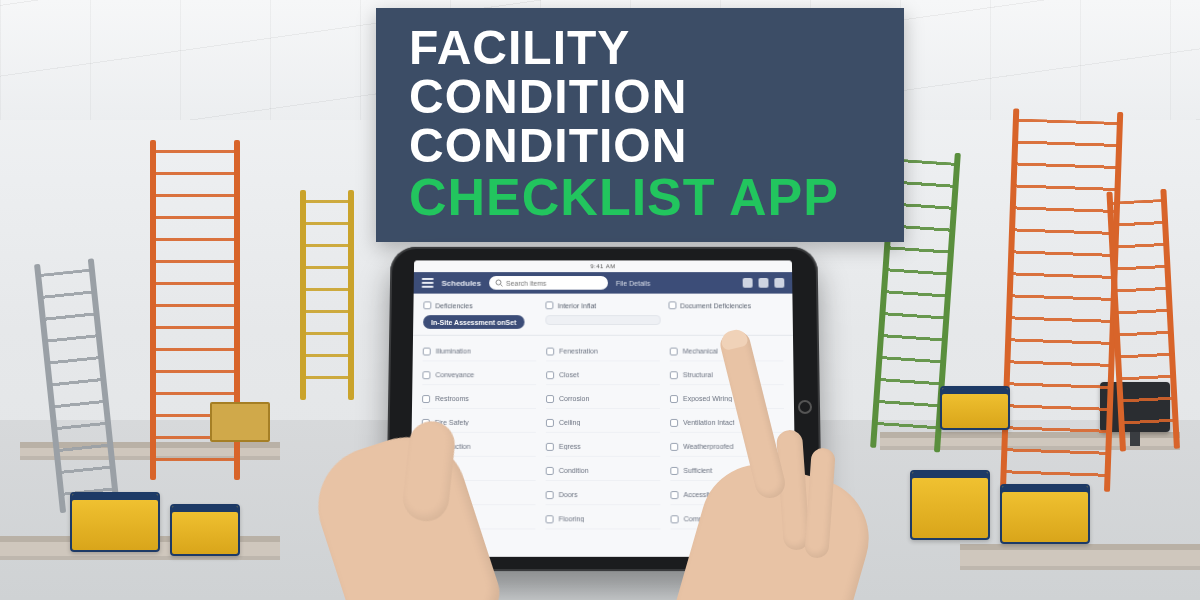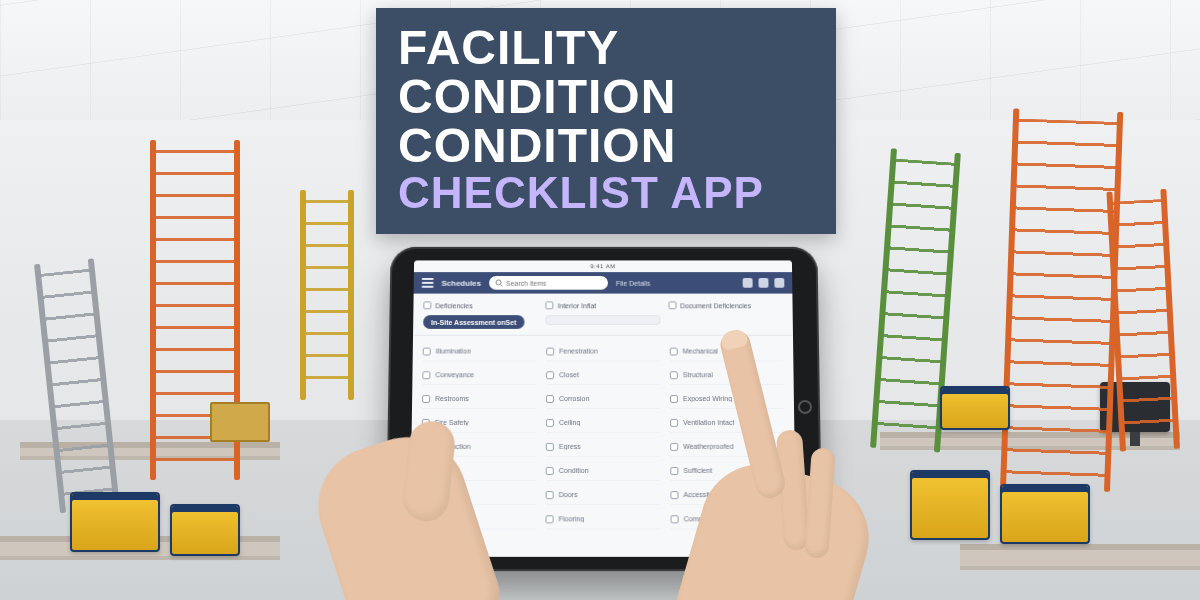--- a/index.html
+++ b/index.html
@@ -61,27 +61,27 @@
   .monitor {
     position:absolute; width:70px; height:50px; background:#2a2d31; border-radius:4px;
     box-shadow:0 2px 4px rgba(0,0,0,.3);
   }
   .monitor::after{
     content:""; position:absolute; left:30px; top:50px; width:10px; height:14px; background:#3a3d41;
   }
 
   
   .banner {
-    position:absolute; left:376px; top:8px; width:460px;
-    background:#3c4d66; padding:16px 22px 18px 22px;
+    position:absolute; left:376px; top:8px; width:528px;
+    background:#3c4d66; padding:16px 22px 18px 33px;
     box-shadow:0 6px 18px rgba(0,0,0,.25);
   }
   .banner .line { font-weight:800; letter-spacing:1px; line-height:1.02; }
   .banner .w { color:#fff; font-size:48px; }
-  .banner .o { color:#c4b5fd; font-size:44px; }
+  .banner .o { color:#22c55e; font-size:52px; }
 
   
   .tablet-wrap {
     position:absolute; left:388px; top:244px; width:432px; height:326px;
     transform: perspective(1400px) rotateX(6deg);
   }
   .tablet-bezel {
     position:absolute; inset:0;
     background:#1b1c1e; border-radius:26px;
     box-shadow: 0 18px 30px rgba(0,0,0,.35), inset 0 0 0 2px #3a3b3d;

